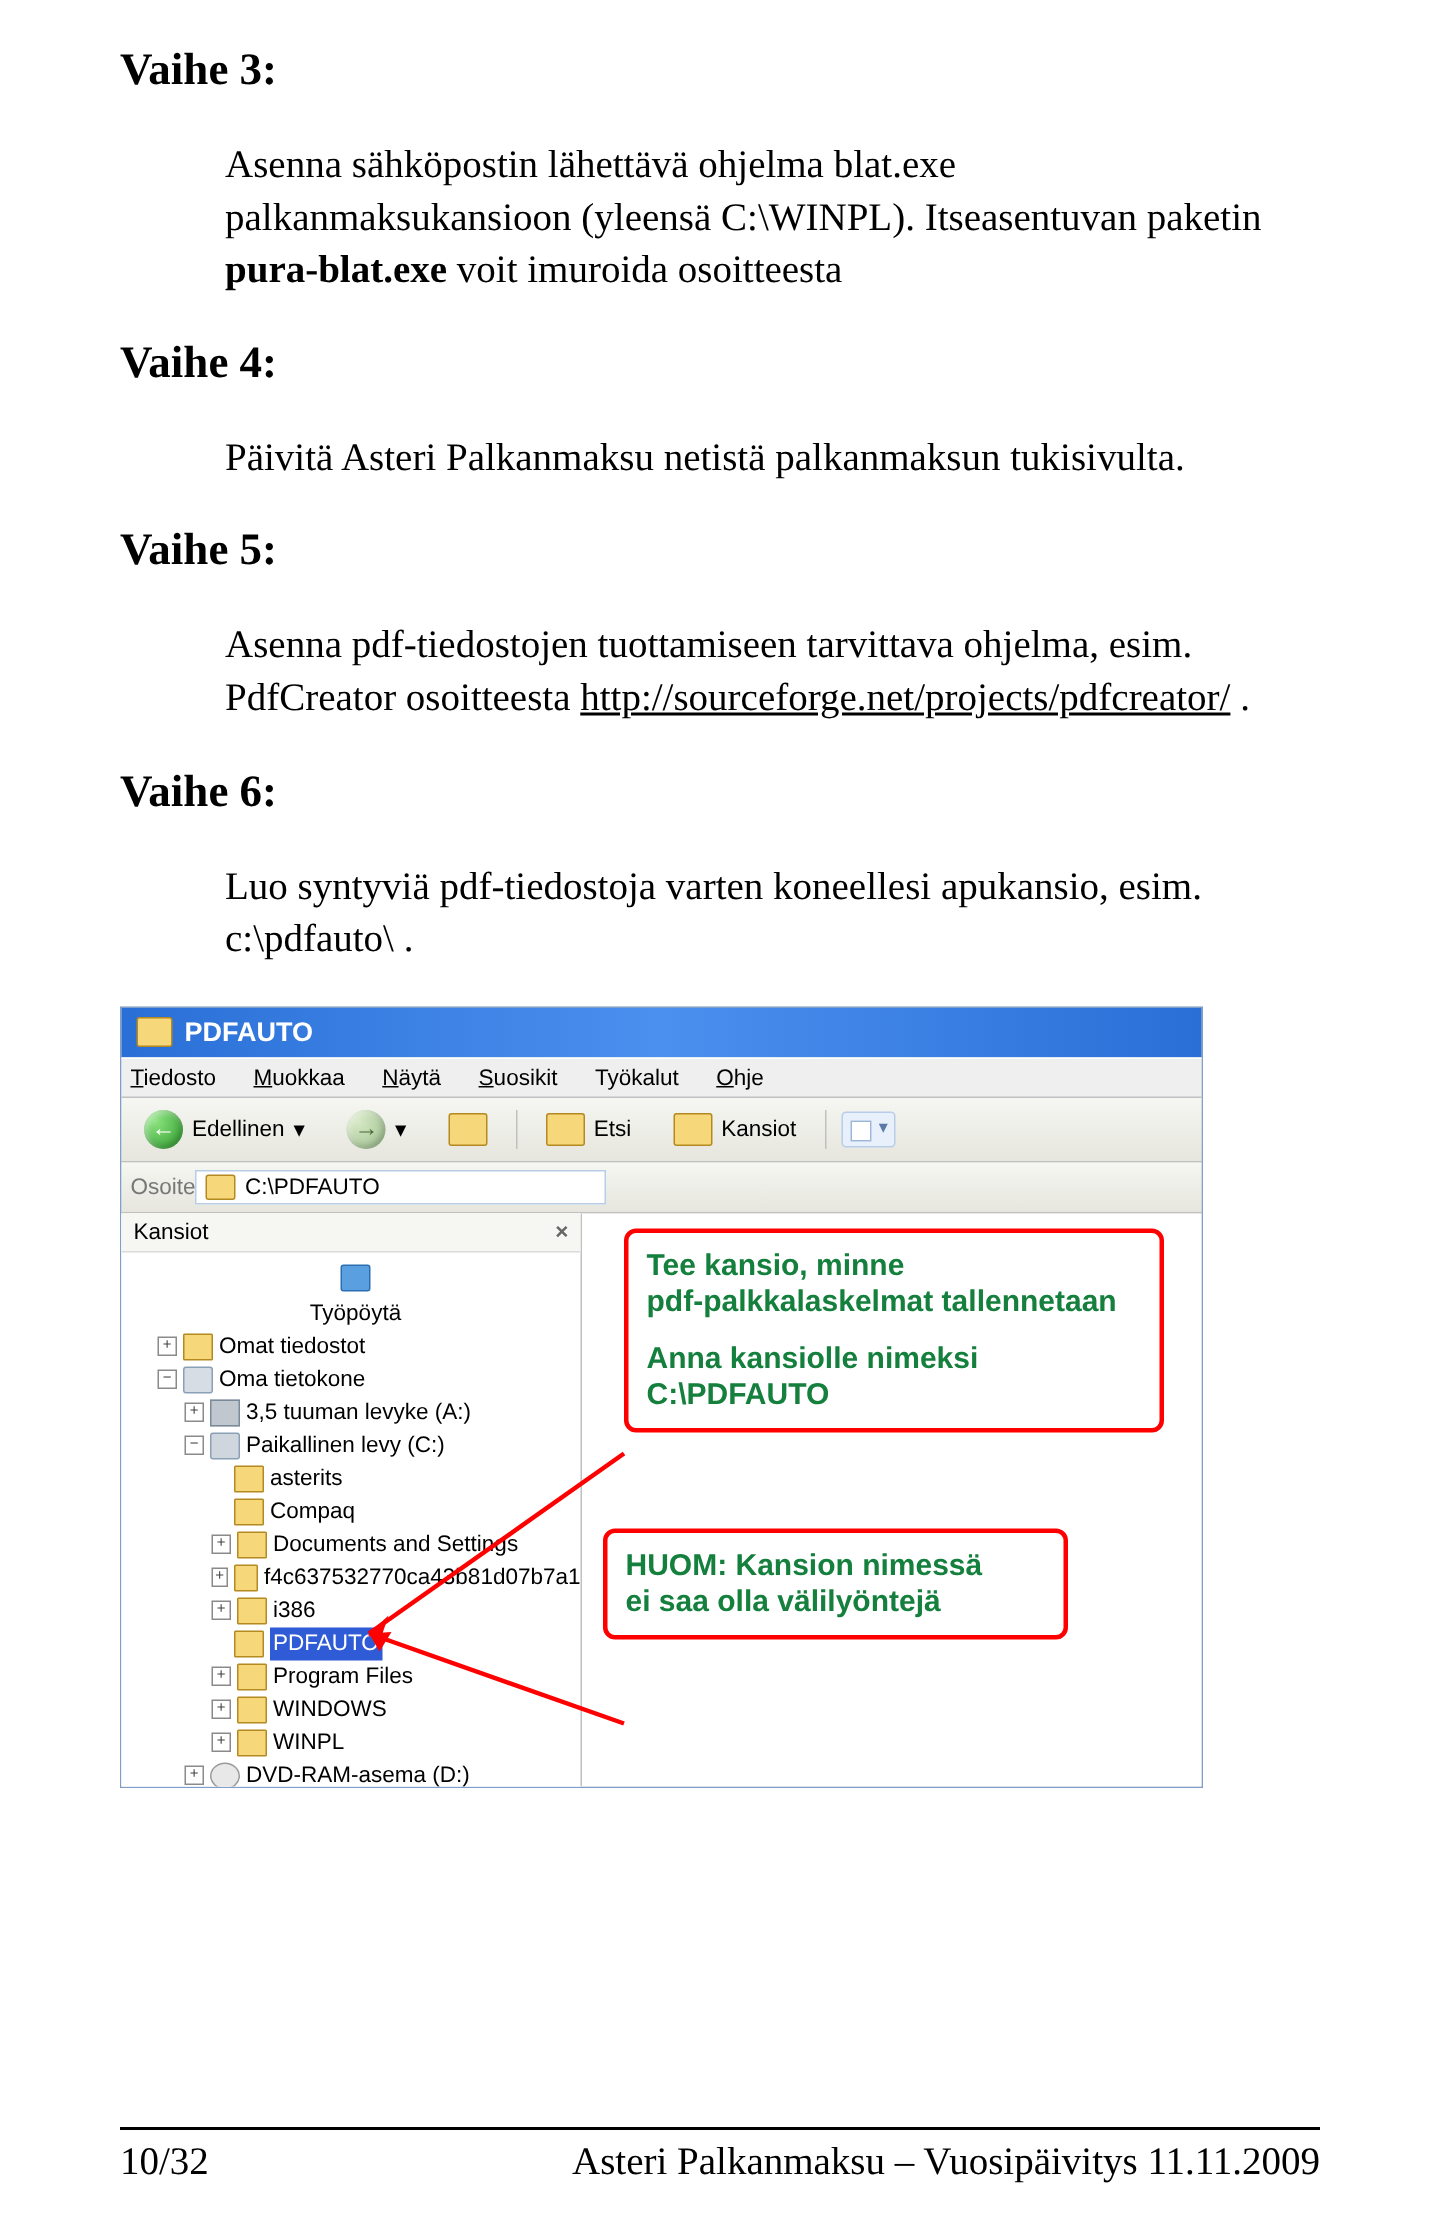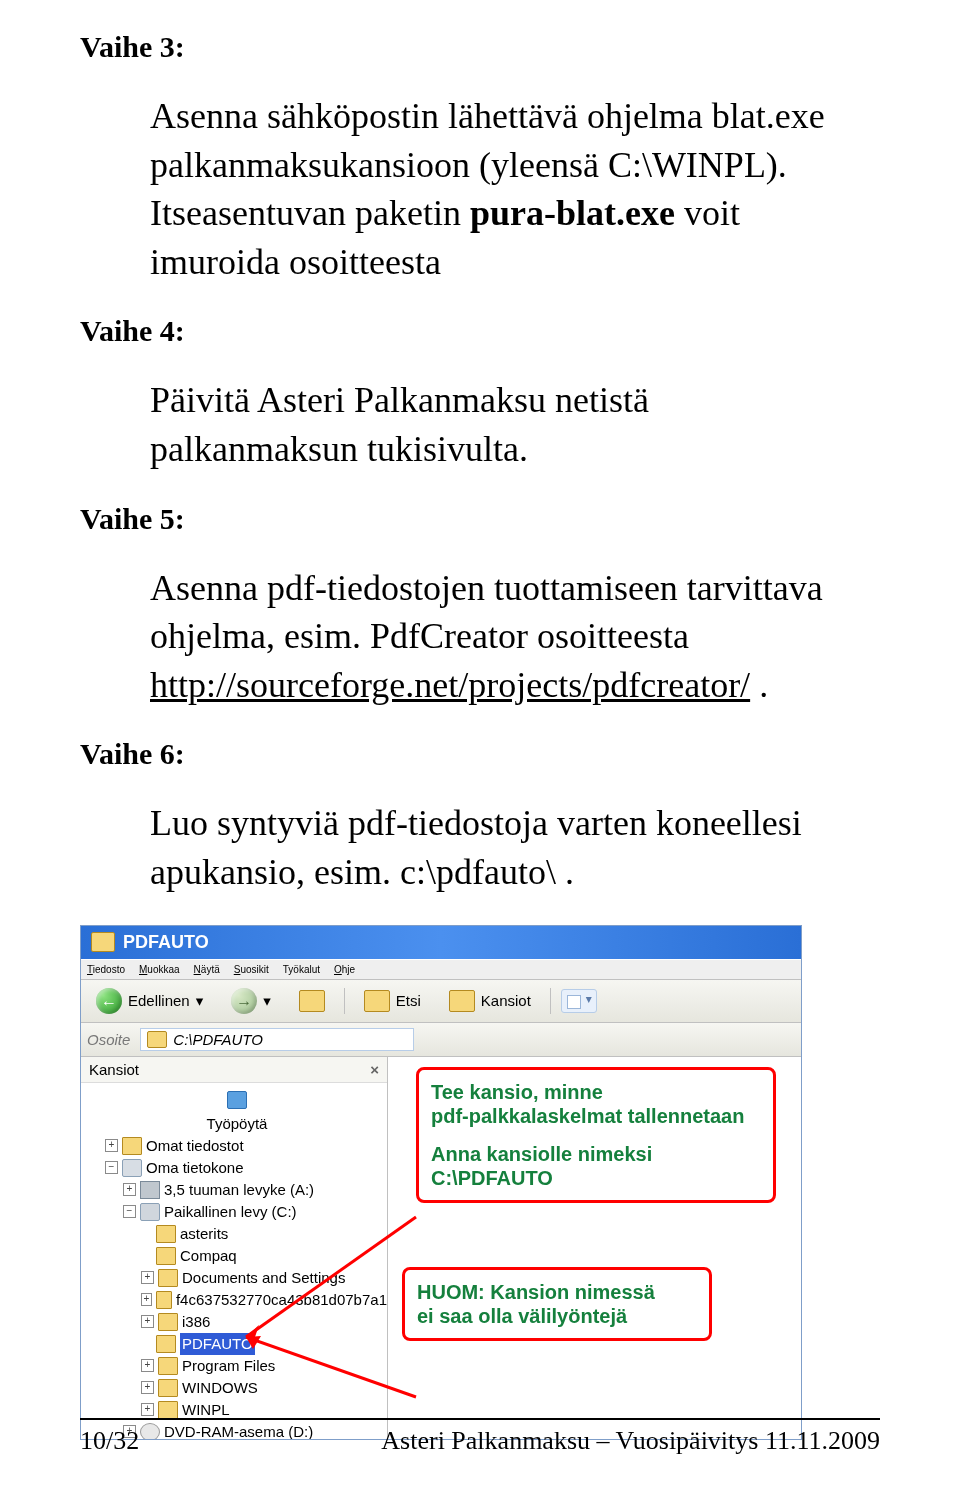--- a/index.html
+++ b/index.html
@@ -17,21 +17,21 @@
     padding: 30px 100px 0 80px;
     position: relative;
   }
   .h1 {
     font-size: 30px;
     font-weight: bold;
     margin: 0 0 28px 0;
   }
   .body-block {
     margin-left: 70px;
-    font-size: 36px;
+    font-size: 26px;
     line-height: 1.35;
     margin-bottom: 28px;
   }
   .body-block .bold { font-weight: bold; }
   .link {
     color: #1a3fcc;
     text-decoration: underline;
   }
   .black-under { text-decoration: underline; color: #000; }
   .inline { display: inline; }
@@ -62,22 +62,22 @@
     background: #f6d77a;
     border: 1px solid #b48a20;
     border-radius: 2px;
   }
   .menubar {
     background: #efefef;
     border-top: 1px solid #fff;
     border-bottom: 1px solid #c0c0c0;
     padding: 4px 6px;
     display: flex;
-    gap: 14px;
-    font-size: 10px;
+    gap: 25px;
+    font-size: 15px;
   }
   .menu-item .ul { text-decoration: underline; }
   .toolbar {
     background: linear-gradient(#f6f6f2, #e6e6de);
     border-bottom: 1px solid #c0c0c0;
     padding: 5px 6px;
     display: flex;
     align-items: center;
     gap: 10px;
   }
@@ -114,23 +114,22 @@
     content:""; position:absolute; left:5px; top:5px; width:12px; height:12px;
     background:#fff; border:1px solid #9bb6d9;
   }
   .views-btn::after{
     content:"▾"; position:absolute; right:4px; top:2px; font-size:12px; color:#5b7aa8;
   }
   .addrbar {
     background: linear-gradient(#f6f6f2, #e6e6de);
     border-bottom: 1px solid #c0c0c0;
     padding: 5px 6px;
-    display: flex; align-items: center; gap: 10px;
-    font-size: 15px;
-    font-style: italic;
+    display: flex; align-items: center; 
+    font-size: 15px;
   }
   .addrbar .label { color:#777; }
   .addrbox {
     flex: 0 0 auto;
     width: 260px;
     border: 1px solid #b7cde8;
     background: #fff;
     padding: 2px 6px;
     display: flex; align-items: center; gap: 6px;
   }

